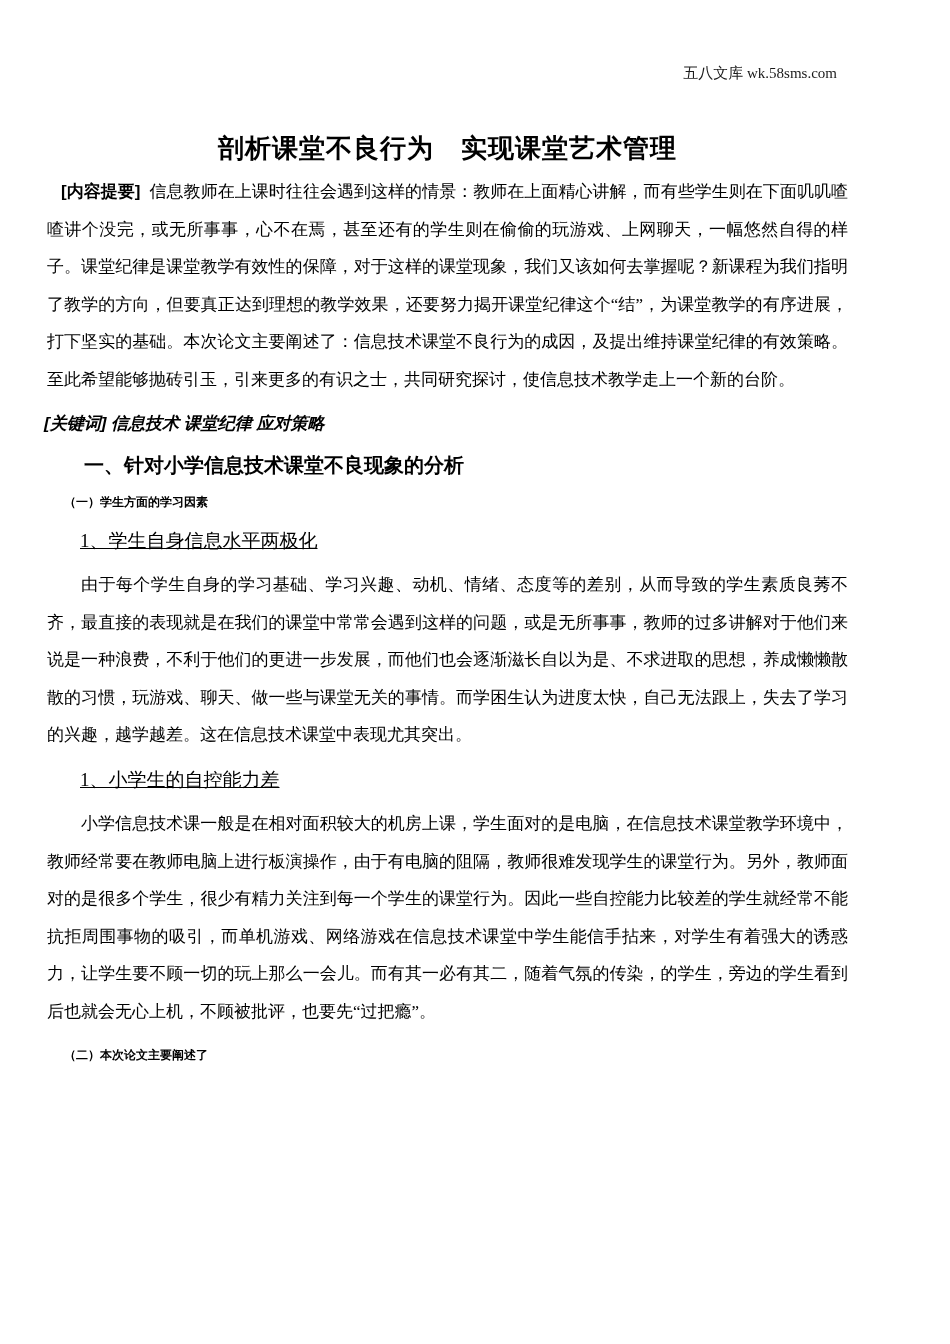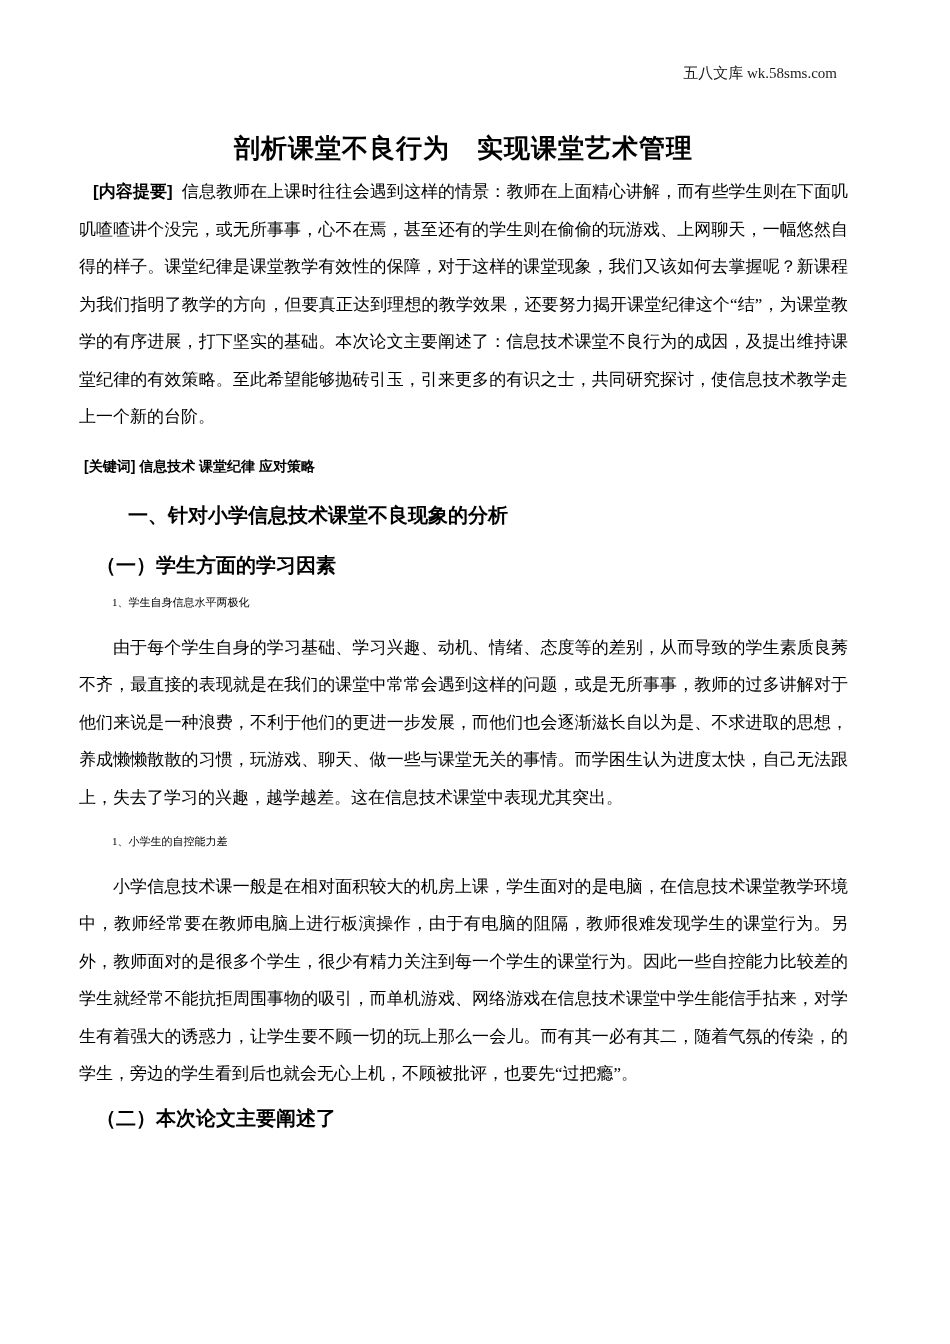--- a/index.html
+++ b/index.html
@@ -6,21 +6,21 @@
     margin: 0;
     padding: 0;
     background: #ffffff;
   }
   .page {
     position: relative;
     width: 950px;
     height: 1176px;
     background: #ffffff;
     box-sizing: border-box;
-    padding: 62px 95px 0 72px;
+    padding: 62px 95px 0 40px;
     font-family: "Liberation Serif", "DejaVu Serif", serif;
     color: #000000;
     overflow: hidden;
   }
   .site-header {
     text-align: right;
     font-size: 15px;
     line-height: 22px;
     padding-right: 18px;
     color: #1a1a1a;
@@ -44,50 +44,52 @@
   .abstract {
     margin-top: 20px;
     text-indent: 14px;
   }
   .bold-label {
     font-weight: bold;
     font-family: "Liberation Sans", "DejaVu Sans", sans-serif;
     margin-right: 9px;
   }
   .keywords {
-    margin: 12px;
+    margin: 4px;
     font-weight: bold;
     font-family: "Liberation Sans", "DejaVu Sans", sans-serif;
-    font-size: 14px;
+    font-size: 17px;
     line-height: 37.5px;
+    font-style: italic;
   }
   .indent2 {
     text-indent: 34px;
   }
   .heading-1 {
-    margin: 12px;
+    margin: 0;
     font-family: "Liberation Sans", "DejaVu Sans", sans-serif;
     font-weight: bold;
     font-size: 20px;
     line-height: 37.5px;
     text-indent: 44px;
   }
   .heading-2 {
     margin: 0;
     font-family: "Liberation Sans", "DejaVu Sans", sans-serif;
     font-weight: bold;
-    font-size: 20px;
+    font-size: 12px;
     line-height: 37.5px;
     text-indent: 24px;
   }
   .sub-point {
     margin: 0;
-    font-size: 11px;
+    font-size: 19px;
     line-height: 37.5px;
     text-indent: 40px;
+    text-decoration: underline;
   }
 </style>
 </head>
 <body>
 
 <div class="page">
 
   <div class="site-header">五八文库 wk.58sms.com</div>
 
   <h1 class="doc-title">剖析课堂不良行为　实现课堂艺术管理</h1>

